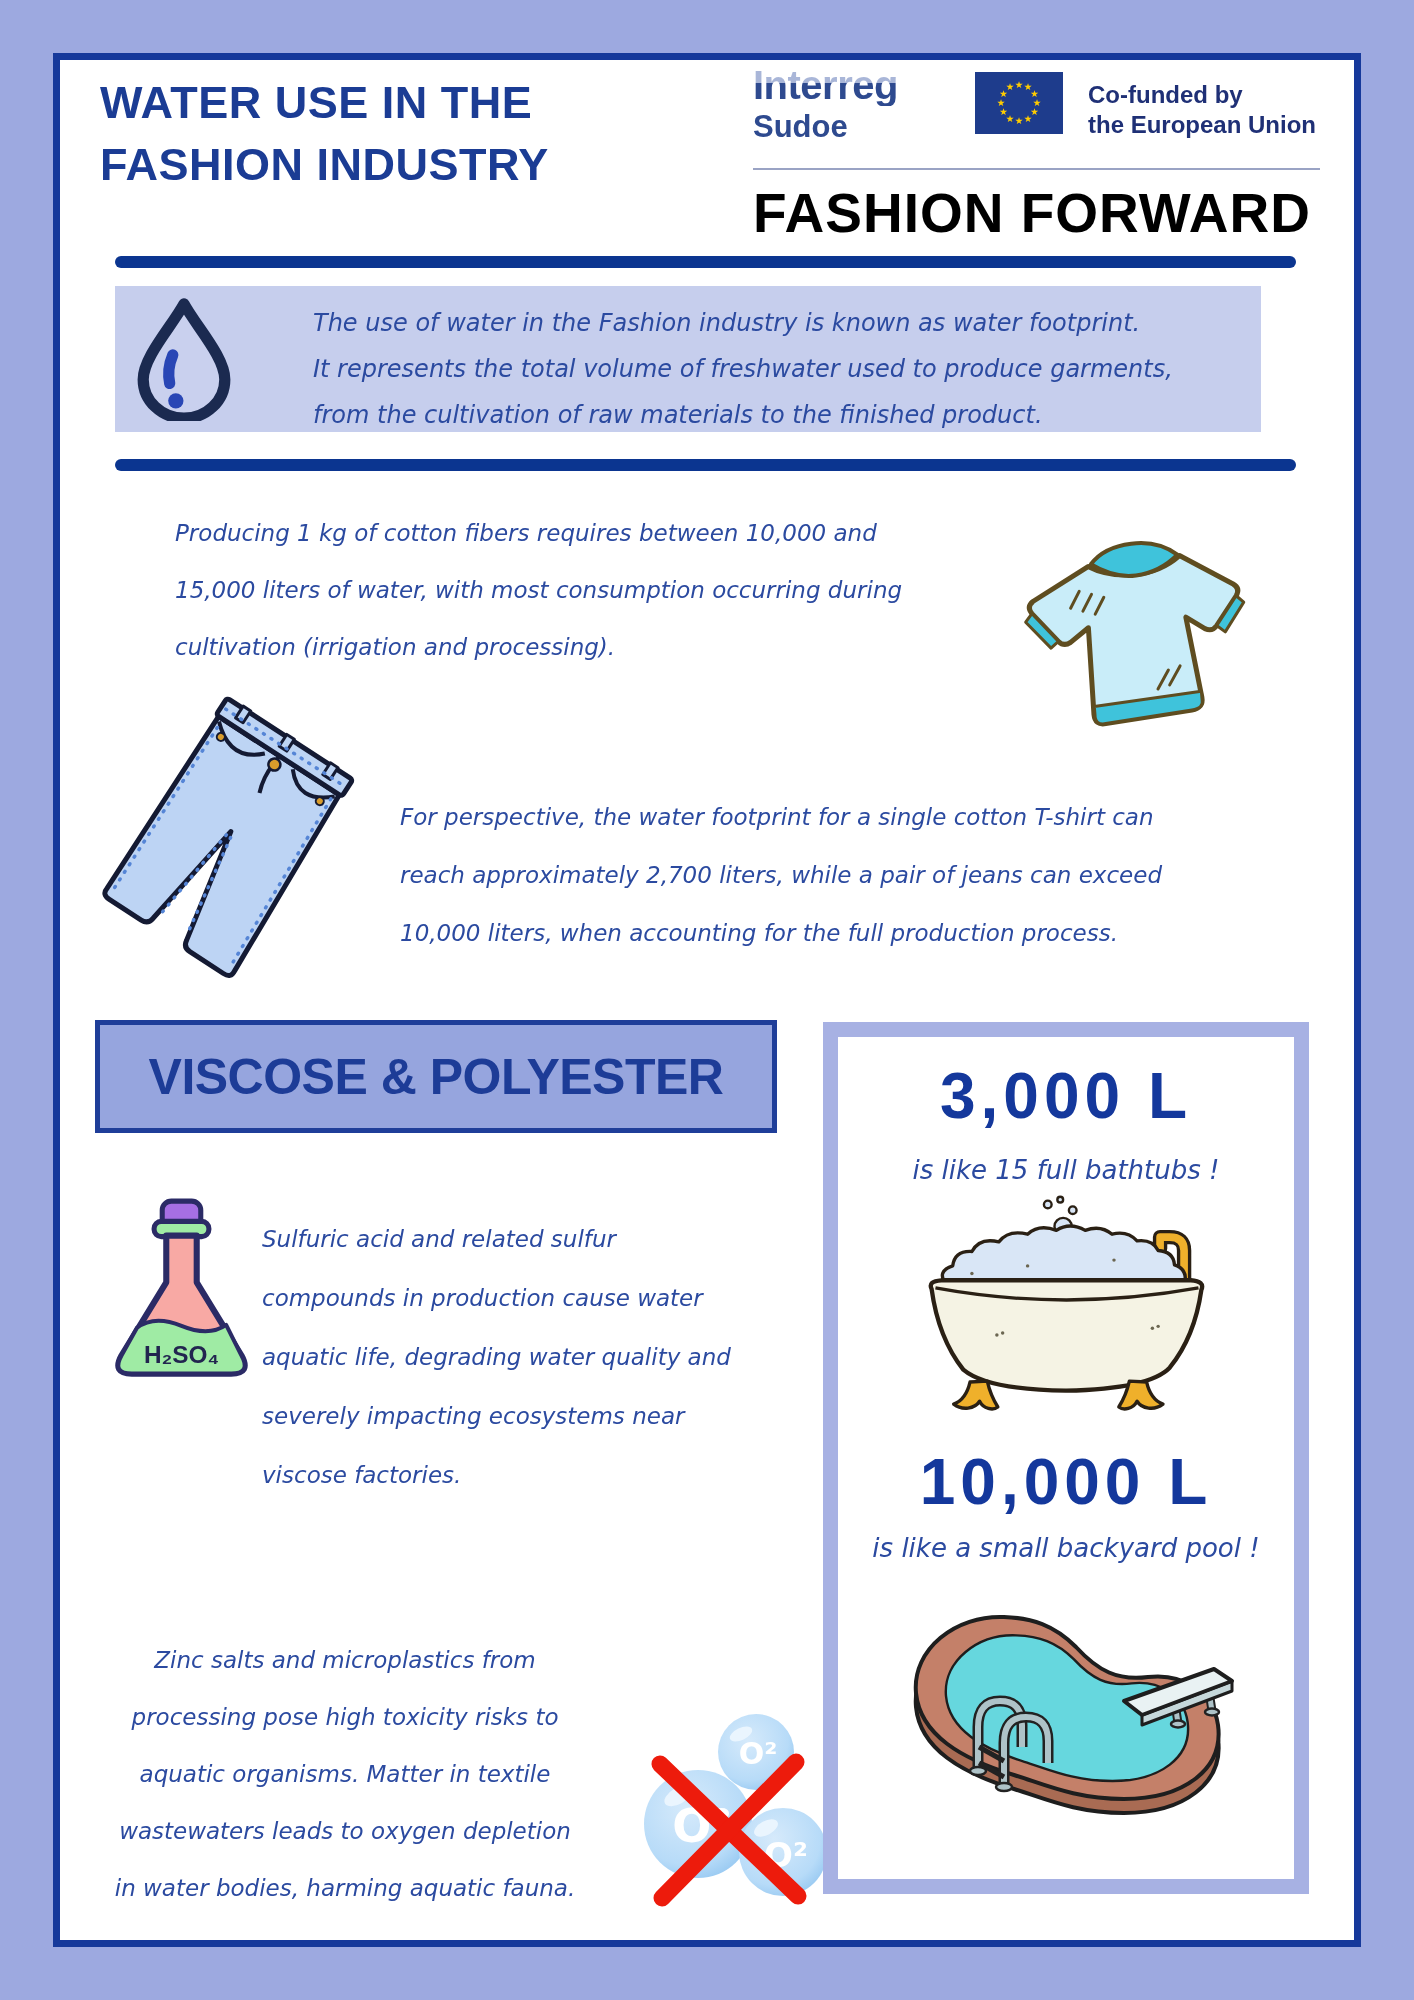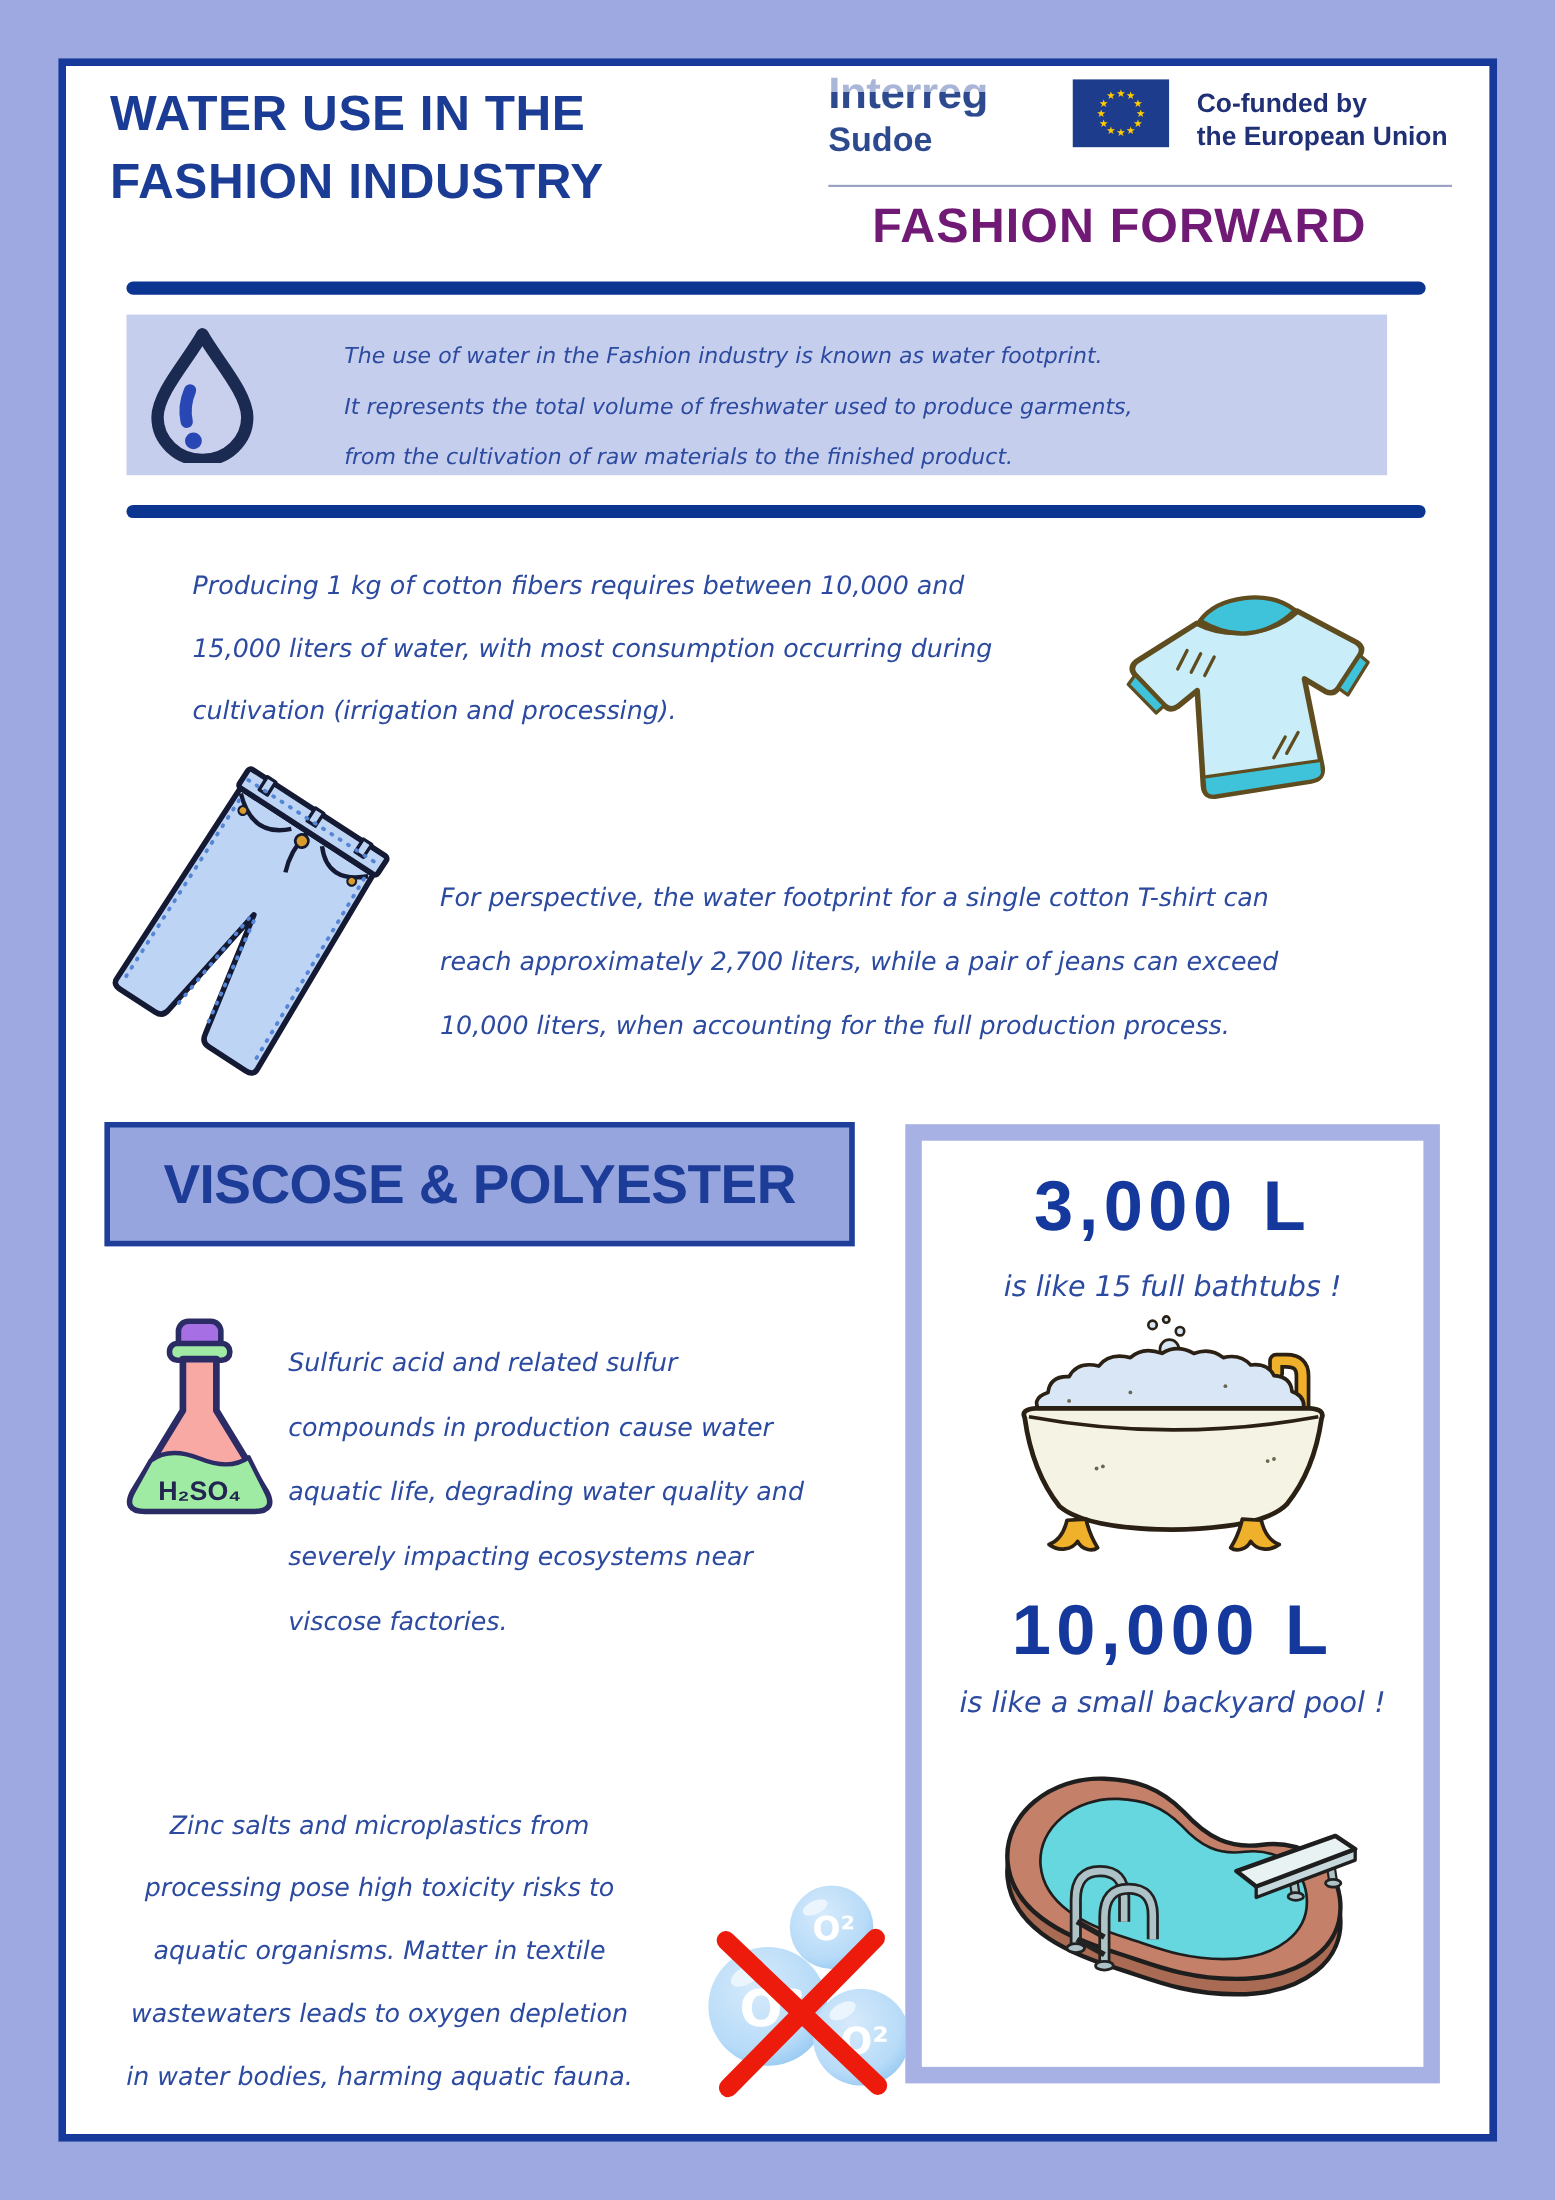--- a/index.html
+++ b/index.html
@@ -11,27 +11,27 @@
   
   .title{left:100px;top:72px;font-size:45px;font-weight:800;letter-spacing:.5px;color:#1B3C94;line-height:62px;white-space:nowrap;}
 
   
   .interreg{left:753px;top:64px;font-size:40px;font-weight:800;letter-spacing:-.5px;line-height:42px;
     background:linear-gradient(180deg,#A9B6D8 0%,#A9B6D8 46%,#2E4A8F 46%);
     -webkit-background-clip:text;background-clip:text;color:transparent;white-space:nowrap;}
   .sudoe{left:753px;top:106px;font-size:31px;font-weight:800;color:#2E4A8F;line-height:42px;white-space:nowrap;}
   .cofunded{left:1088px;top:80px;font-size:24px;font-weight:700;color:#1F3076;line-height:30px;white-space:nowrap;}
   .logo-divider{left:753px;top:168px;width:567px;height:2px;background:#9aa3c4;}
-  .program{left:753px;top:181px;font-size:44px;font-weight:800;letter-spacing:1px;color:#701a75;white-space:nowrap;margin-left:40px;}
+  .program{left:753px;top:181px;font-size:55px;font-weight:800;letter-spacing:1px;color:#000000;white-space:nowrap;}
 
   .rule{left:115px;width:1181px;height:12px;border-radius:6px;background:#0B3590;}
 
   .infobox{left:115px;top:286px;width:1146px;height:146px;background:#C6CEED;}
   .hand{font-family:"DejaVu Sans",sans-serif;font-style:italic;color:#2B4AA0;}
-  .intro-text{left:313px;top:300px;font-size:20px;line-height:46px;}
+  .intro-text{left:313px;top:300px;font-size:24px;line-height:46px;}
   .intro-text div{white-space:nowrap;}
 
   .para{font-size:23px;}
   .para div{white-space:nowrap;}
   .cotton1{left:175px;top:505px;line-height:57px;}
   .cotton2{left:400px;top:788px;line-height:58px;}
   .sulfur{left:262px;top:1210px;line-height:59px;}
   .zinc{left:82px;top:1632px;width:526px;line-height:57px;display:flex;flex-direction:column;align-items:center;}
 
   .viscose-box{left:95px;top:1020px;width:672px;height:103px;background:#96A5DE;border:5px solid #1F3E99;

